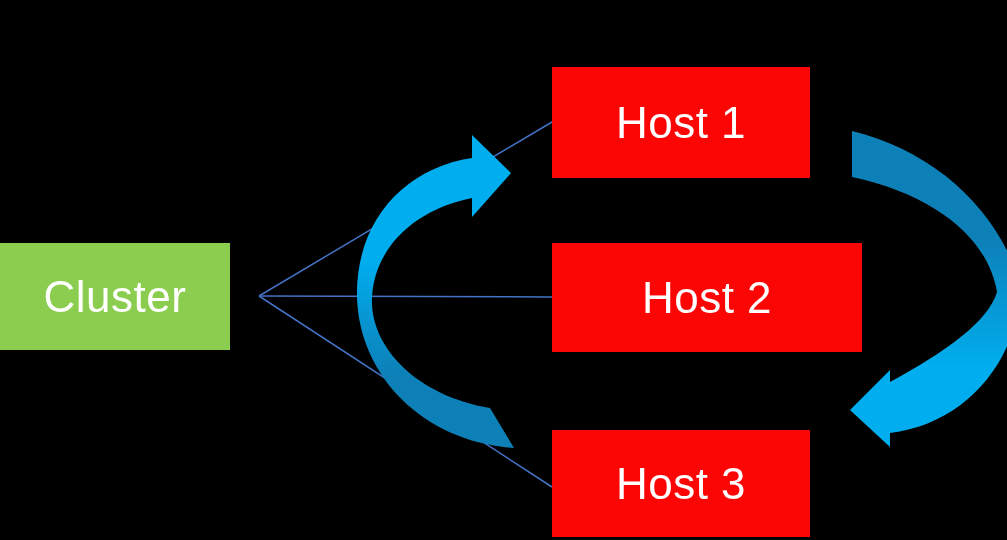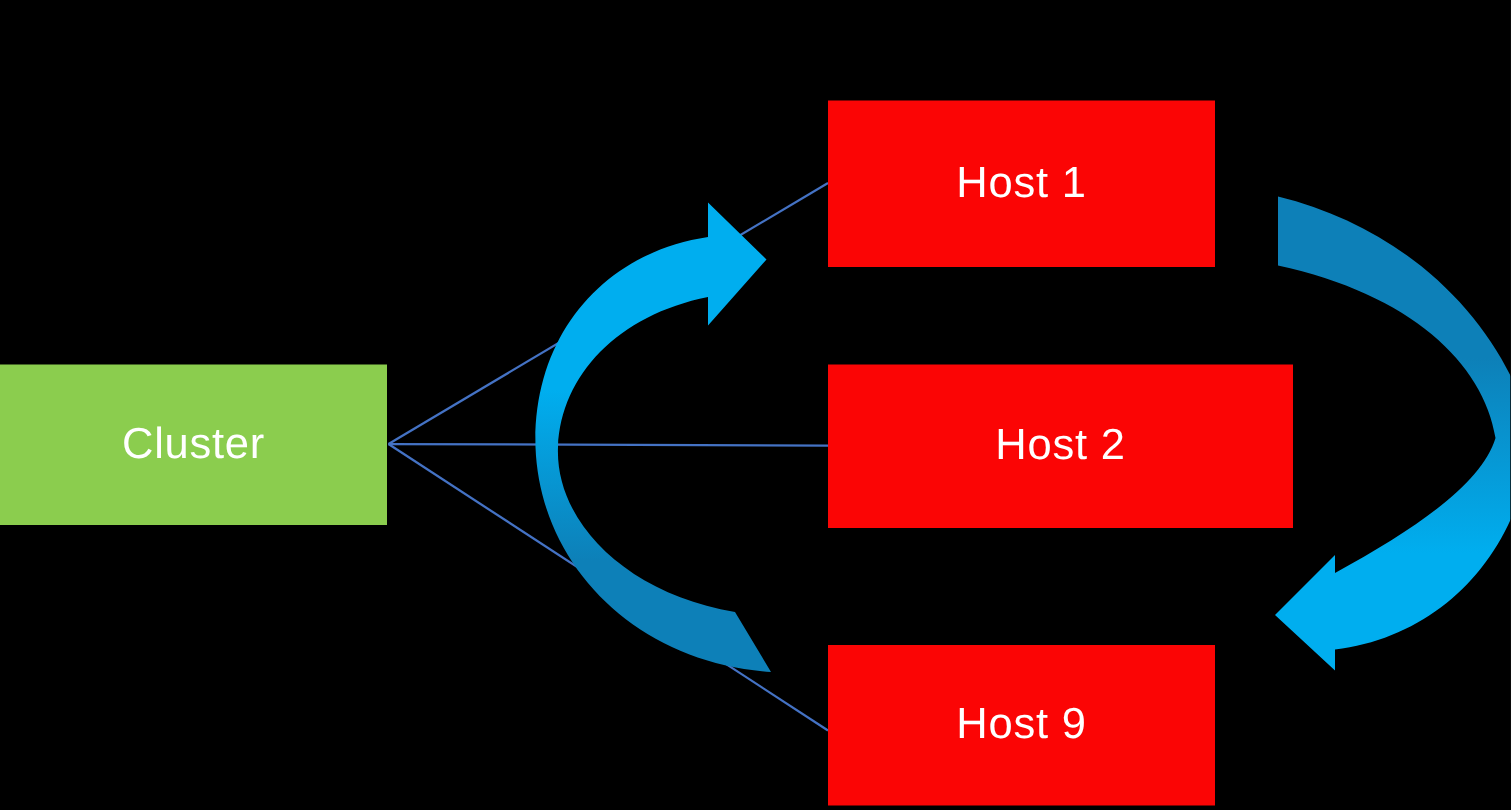--- a/index.html
+++ b/index.html
@@ -27,27 +27,27 @@
     width: 1007px; height: 540px;
   }
   .node {
     position: absolute;
     display: flex;
     align-items: center;
     justify-content: center;
   }
   .node .label {
     color: var(--label-text);
-    font-size: 29px;
+    font-size: 44px;
     font-weight: 400;
     letter-spacing: 0.5px;
     white-space: nowrap;
   }
   .node-cluster {
-    left: 0; top: 243px; width: 258px; height: 107px;
+    left: 0; top: 243px; width: 230px; height: 107px;
     background: var(--cluster-fill);
   }
   .node-host { background: var(--host-fill); }
   .node-host1 { left: 552px; top: 67px;  width: 258px; height: 111px; }
   .node-host2 { left: 552px; top: 243px; width: 310px; height: 109px; }
   .node-host3 { left: 552px; top: 430px; width: 258px; height: 107px; }
   .connector { stroke: var(--connector); stroke-width: 1.5; fill: none; }
 </style>
 </head>
 <body>
@@ -103,16 +103,16 @@
 
   <div class="node node-host node-host1">
     <span class="label">Host 1</span>
   </div>
 
   <div class="node node-host node-host2">
     <span class="label">Host 2</span>
   </div>
 
   <div class="node node-host node-host3">
-    <span class="label">Host 9</span>
+    <span class="label">Host 3</span>
   </div>
 
 </div>
 
 </body></html>

